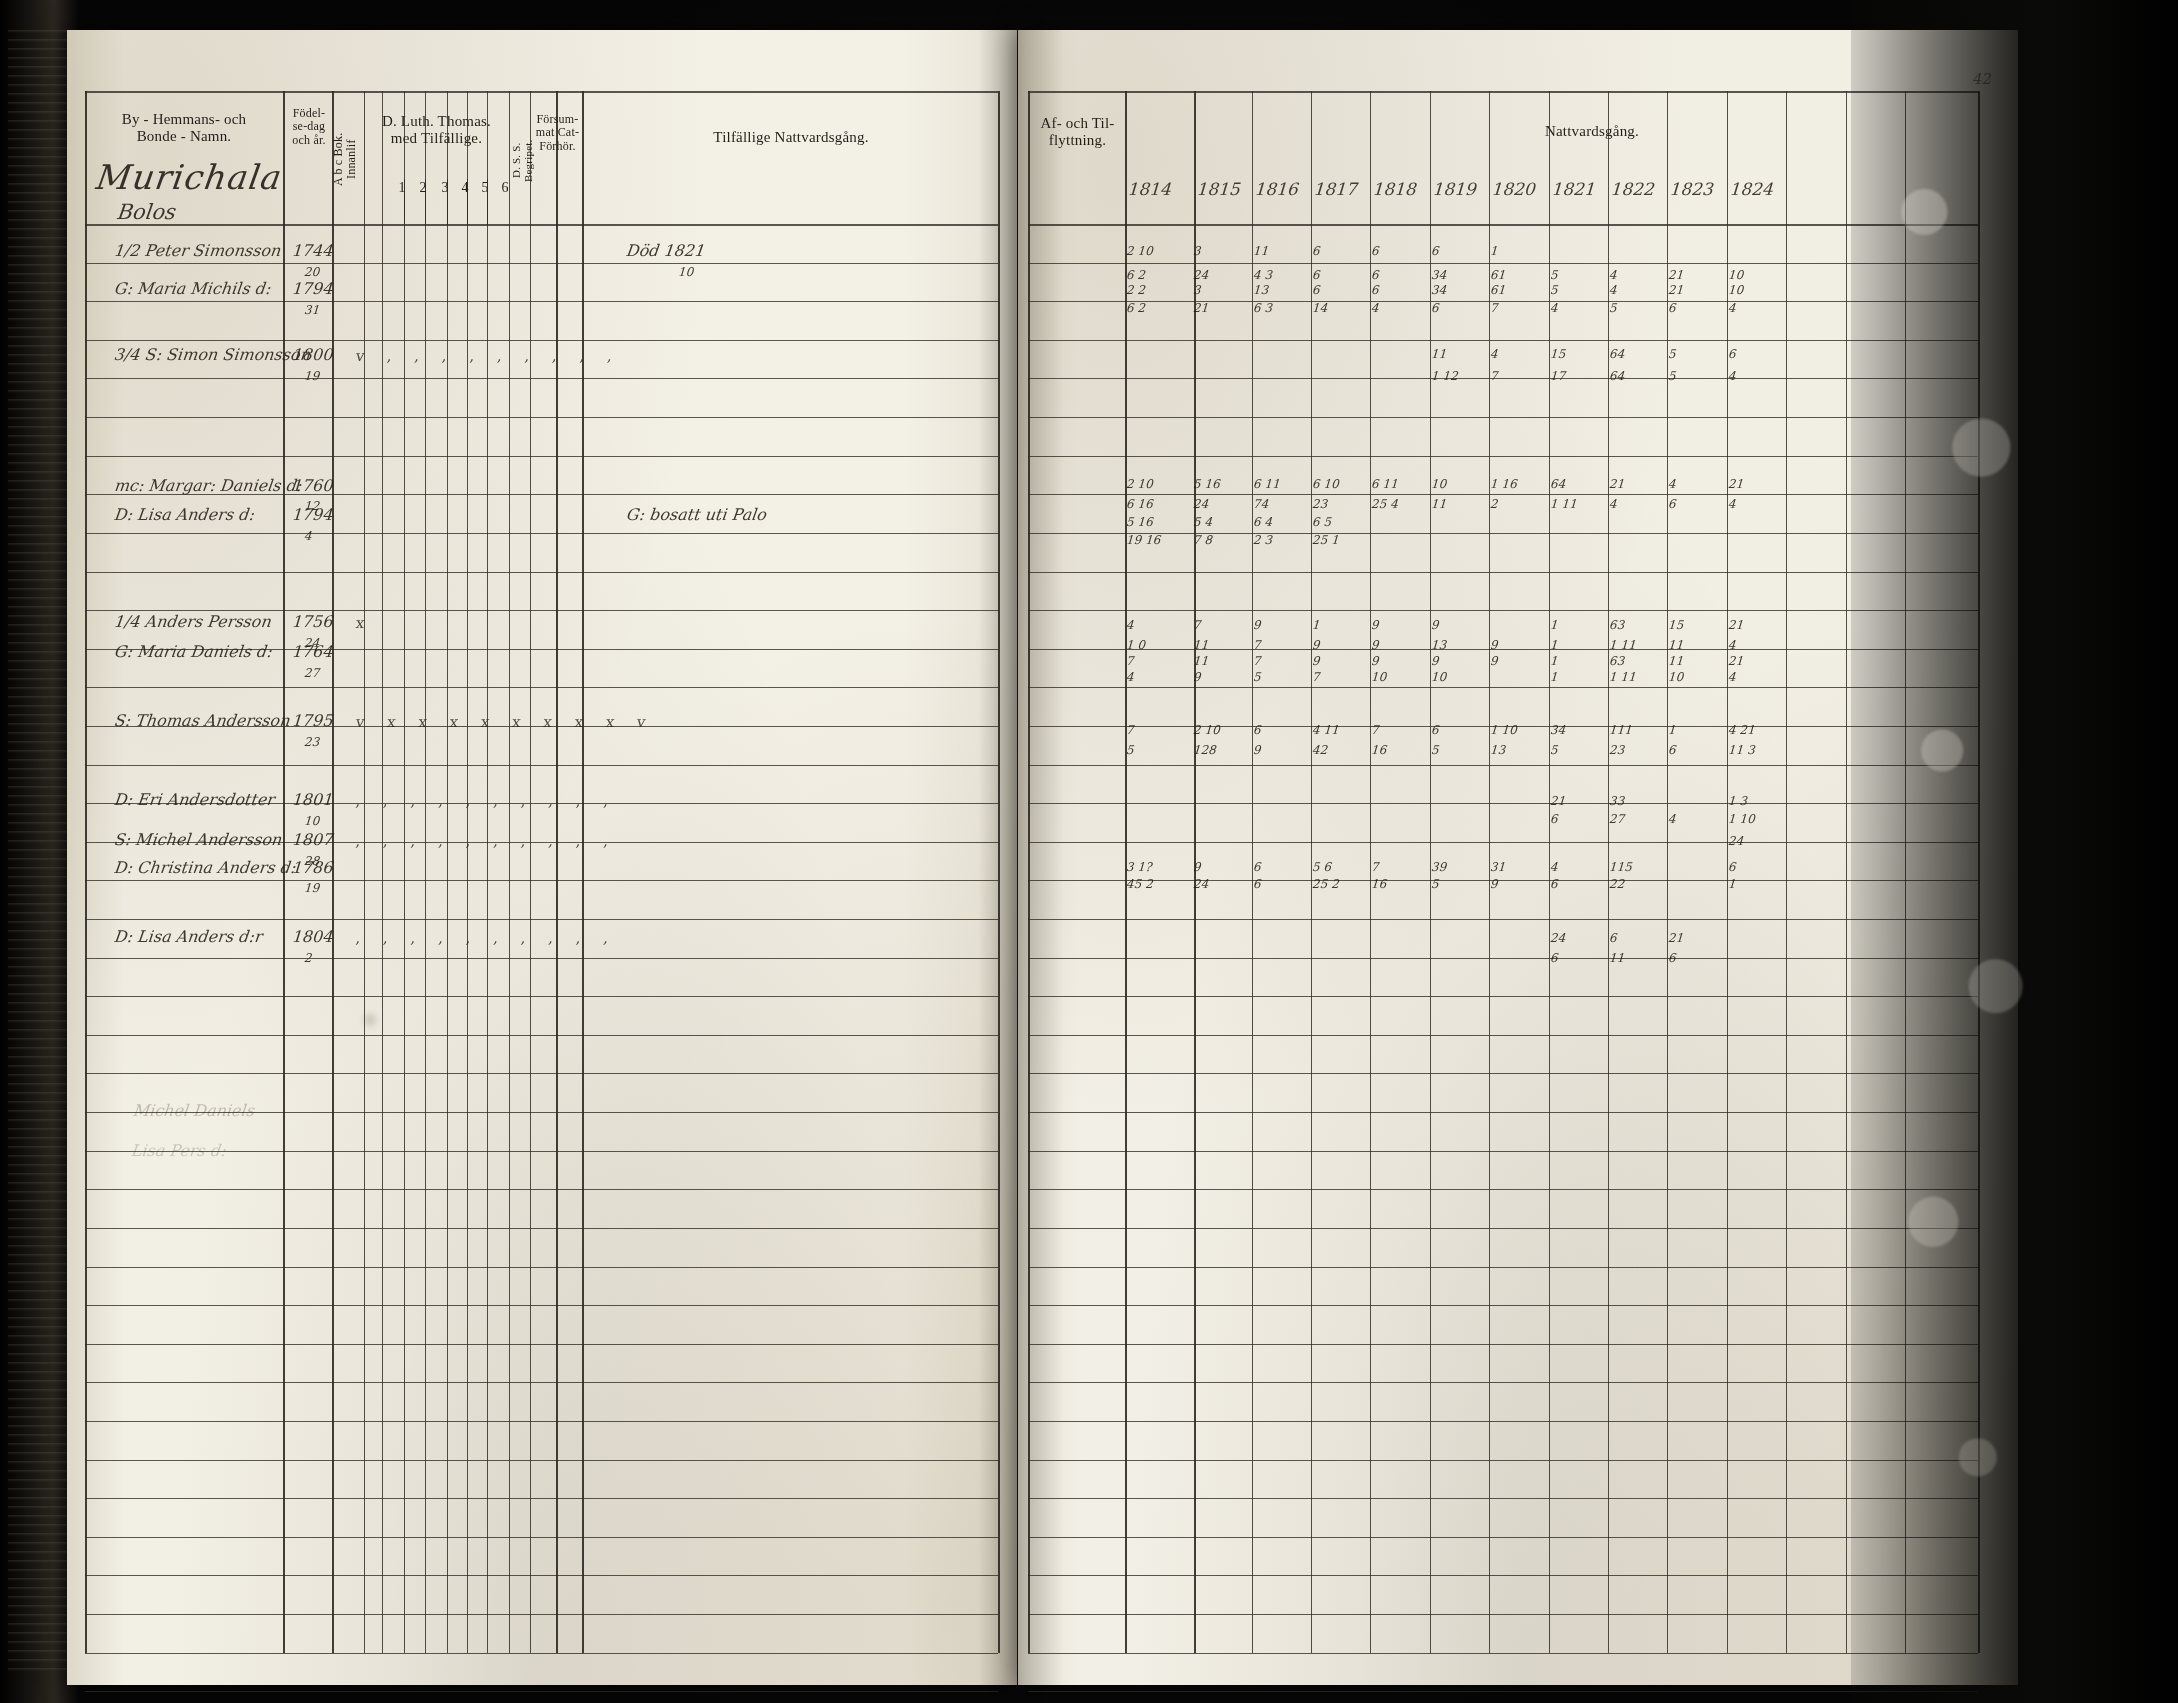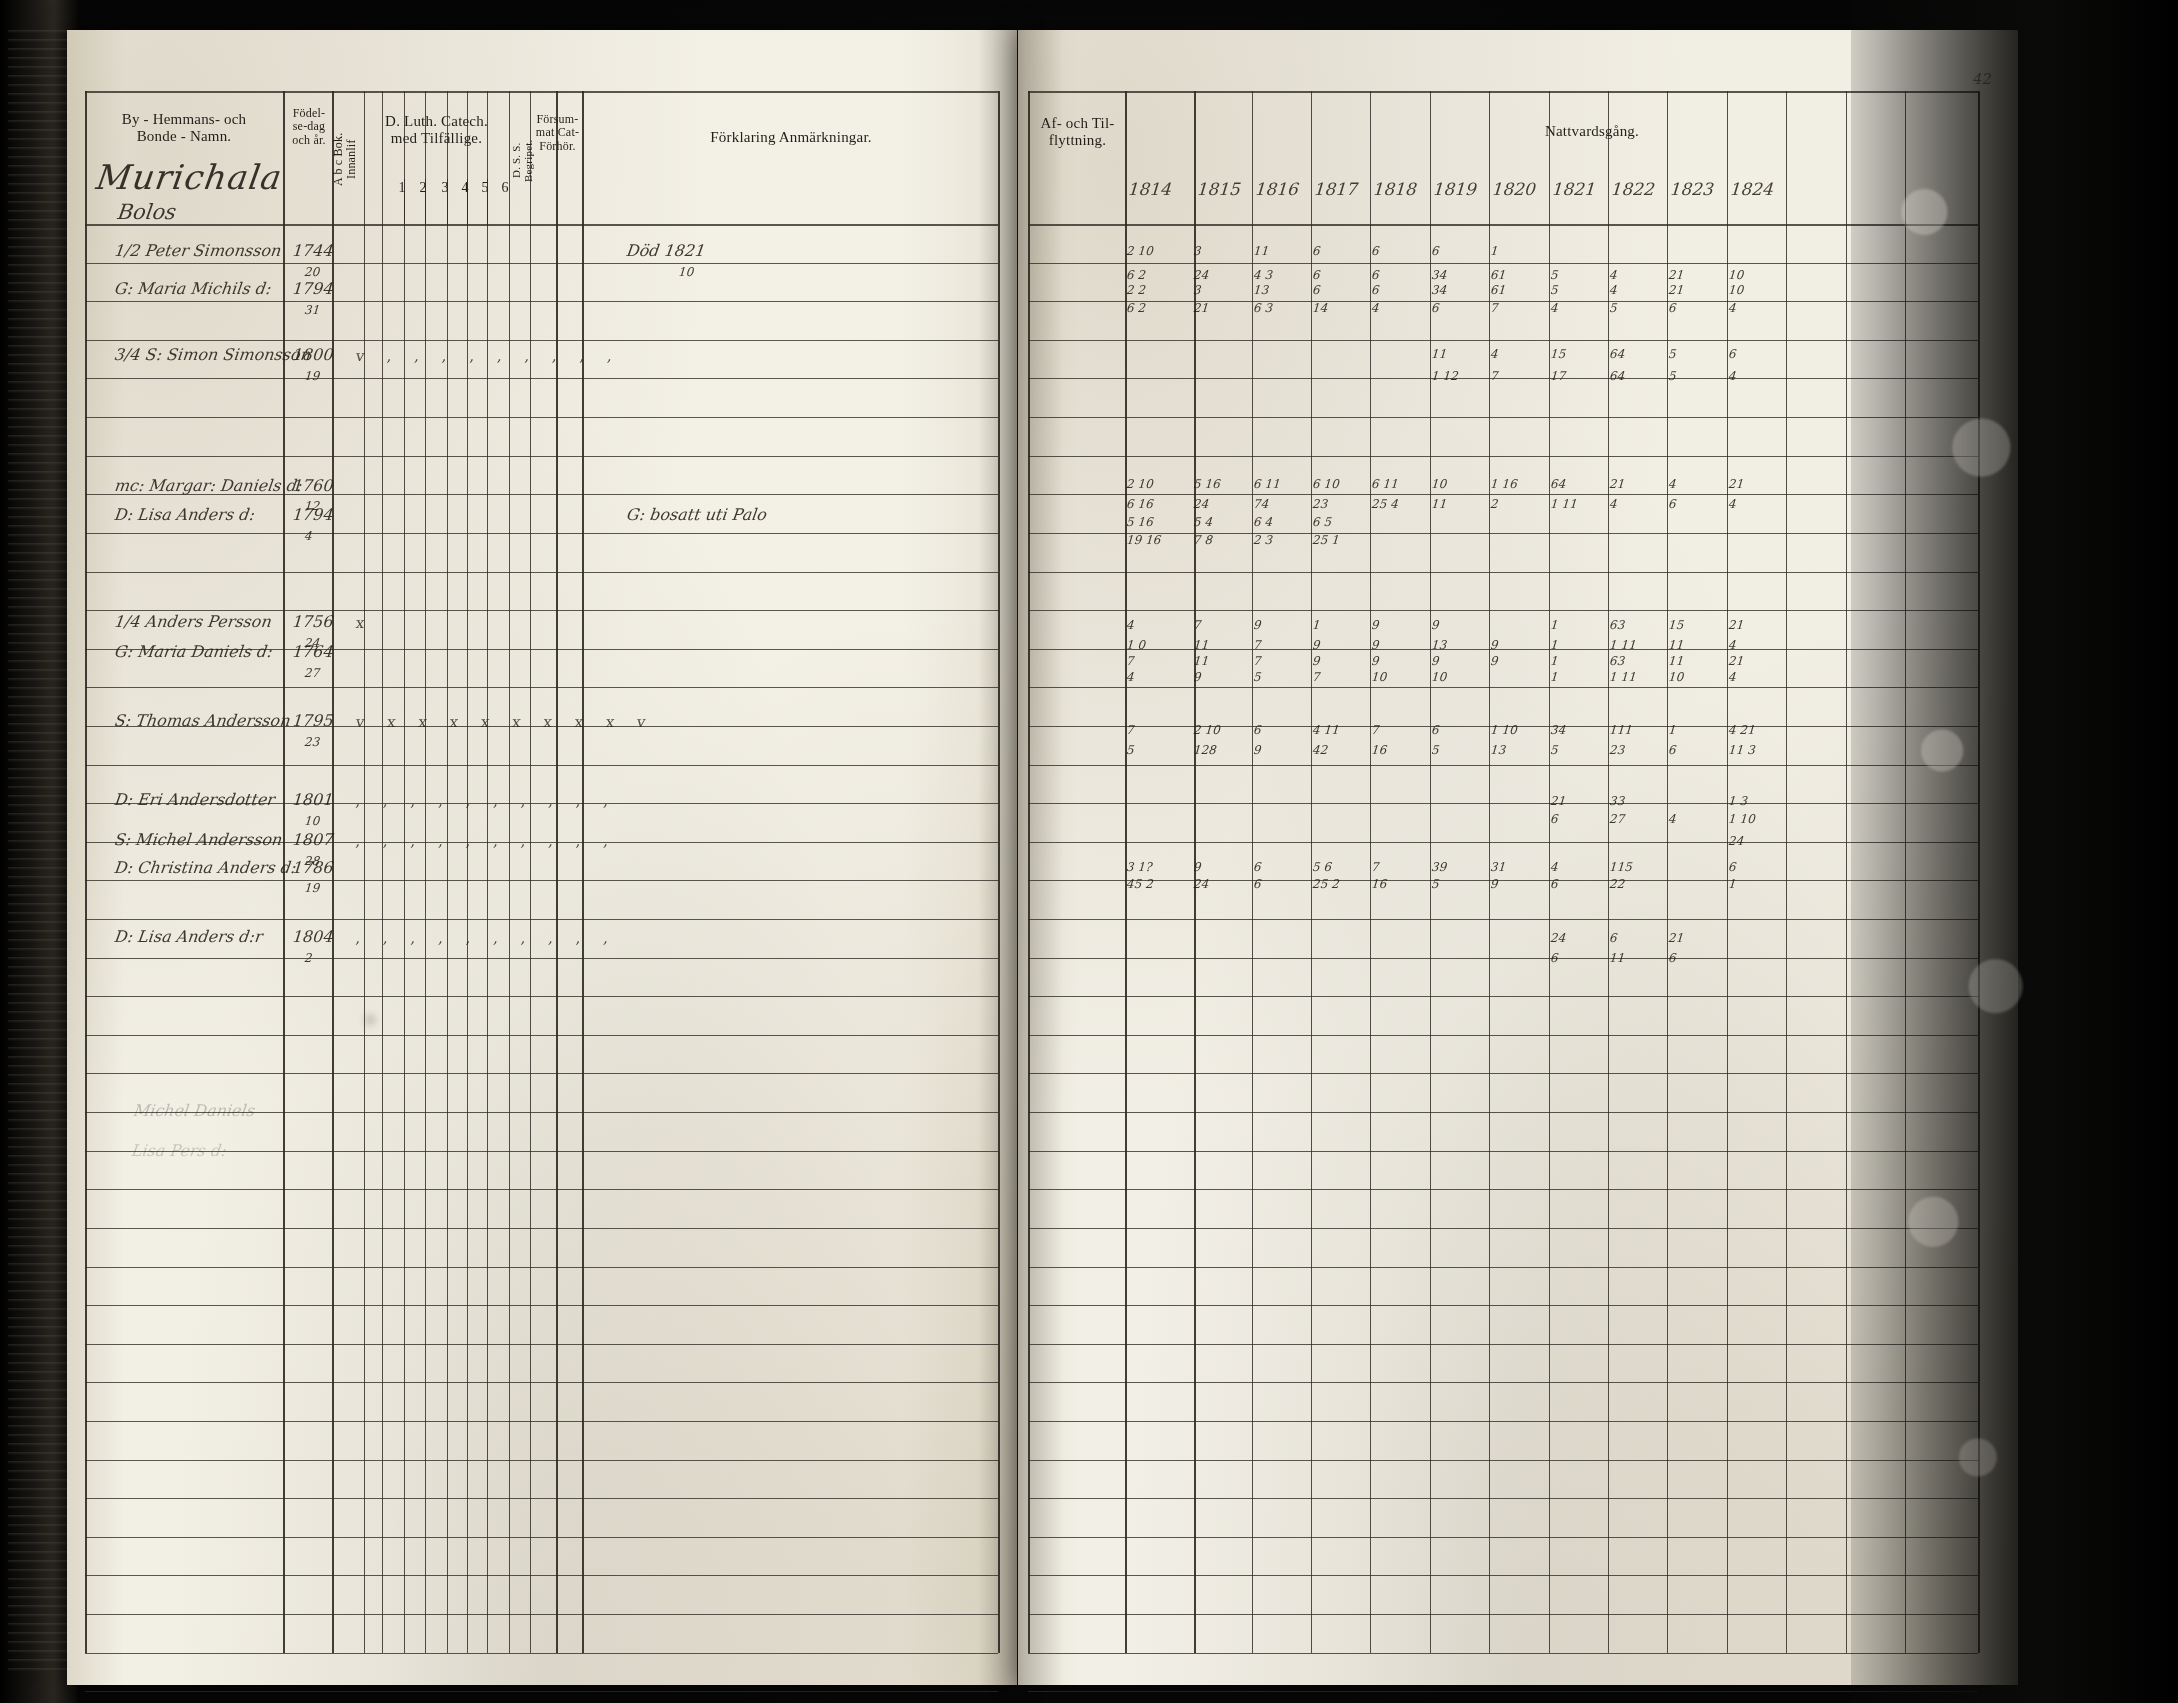--- a/index.html
+++ b/index.html
@@ -279,34 +279,34 @@
         <div class="hdr tiny" style="left:218px; top:77px; width:48px;">
           <div>Födel-</div>
           <div>se-dag</div>
           <div>och år.</div>
         </div>
         <div class="hdr tiny" style="writing-mode: vertical-rl; transform: rotate(180deg); height: 109px; width: 30px; font-size: 12px; top: 75px; left: 265px; white-space: nowrap;">
           <div>A b c Bok.</div>
           <div>Innanlif</div>
         </div>
         <div class="hdr small" style="left:297px; top:83px; width:145px;">
-          <div>D. Luth. Catech.</div>
+          <div>D. Luth. Thomas.</div>
           <div>med Tilfällige.</div>
         </div>
         <div class="hdr tiny" style="writing-mode: vertical-rl; transform: rotate(180deg); height: 111px; width: 22px; font-size: 11px; top: 75px; left: 443px; white-space: nowrap;">
           <div>D. S. S.</div>
           <div>Begripet.</div>
         </div>
         <div class="hdr tiny" style="left:465px; top:83px; width:51px;">
           <div>Försum-</div>
           <div>mat Cat-</div>
           <div>Förhör.</div>
         </div>
         <div class="hdr small" style="left:519px; top:99px; width:410px;">
-          <div>Förklaring Anmärkningar.</div>
+          <div>Tilfällige Nattvardsgång.</div>
         </div>
         <div class="numcols" style="left:327px; top:150px; width:16px;">1</div>
         <div class="numcols" style="left:348px; top:150px; width:16px;">2</div>
         <div class="numcols" style="left:370px; top:150px; width:16px;">3</div>
         <div class="numcols" style="left:390px; top:150px; width:16px;">4</div>
         <div class="numcols" style="left:410px; top:150px; width:16px;">5</div>
         <div class="numcols" style="left:430px; top:150px; width:16px;">6</div>
         <div class="hand big" style="left:30px; top:127px;">Murichala</div>
         <div class="hand mid" style="left:51px; top:170px;">Bolos</div>
         <div class="hand sm" style="left:48px; top:211px;">1/2 Peter Simonsson</div>

